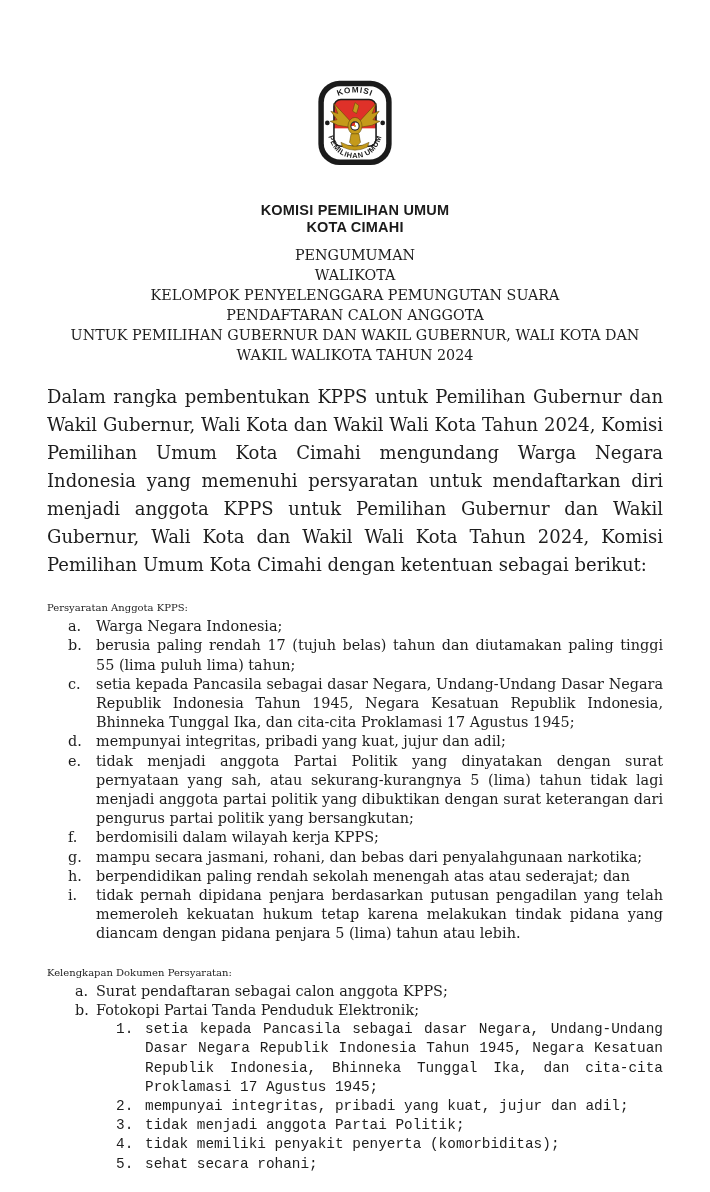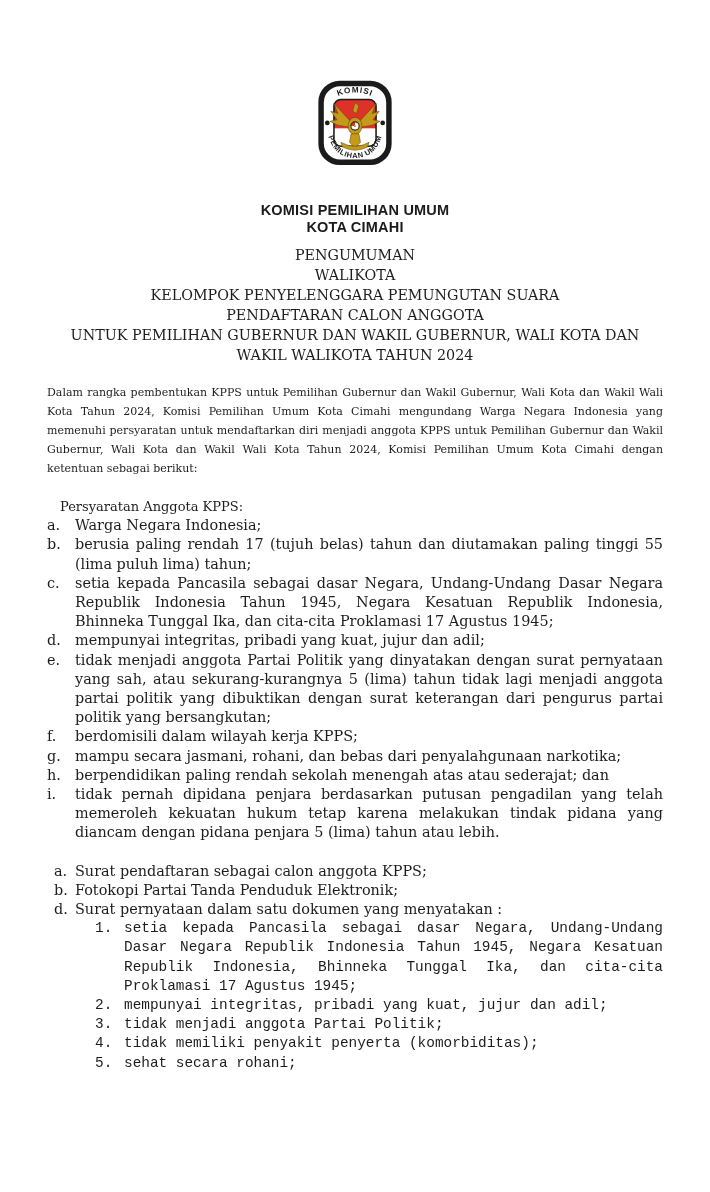--- a/index.html
+++ b/index.html
@@ -15,25 +15,25 @@
   .logo { display: block; margin: 0 auto; width: 78px; height: 92px; }
   .org { margin-top: 30px; font-family: "Liberation Sans", sans-serif;
          font-size: 14.5px; font-weight: 600; line-height: 17px; color: #1b1b1b;
          letter-spacing: 0.2px; }
 
   
   .title-block { margin-top: 9px; text-align: center;
                  font-size: 14.3px; line-height: 20px; color: #1d1d1d; }
 
   
-  .intro { margin: 18px 0 13px 0; font-size: 11px; line-height: 19px;
+  .intro { margin: 18px 0 13px 0; font-size: 18px; line-height: 28px;
            text-align: justify; }
   .sec { margin-top: 19px; }
-  .sec-heading { font-size: 13px; line-height: 19.2px; margin-left: 13px; }
-  .li { font-size: 14.4px; line-height: 19.2px; text-align: justify; }
+  .sec-heading { font-size: 10px; line-height: 19.2px; }
+  .li { font-size: 14.4px; line-height: 19.2px; text-align: justify; margin-left: 21px; }
   .li .marker { display: inline-block; text-indent: 0; }
   .list1 .li { padding-left: 28px; text-indent: -28px; }
   .list1 .marker { width: 28px; }
   .list2 .li { padding-left: 28px; text-indent: -21px; }
   .list2 .marker { width: 21px; }
   .list3 { margin-left: 48px; }
   .list3 .li { padding-left: 29px; text-indent: -29px; font-family: Liberation Mono, monospace; }
   .list3 .marker { width: 29px; }
 </style>
 </head>
@@ -113,24 +113,24 @@
       <div class="li"><span class="marker">d.</span><span>mempunyai integritas, pribadi yang kuat, jujur dan adil;</span></div>
       <div class="li"><span class="marker">e.</span><span>tidak menjadi anggota Partai Politik yang dinyatakan dengan surat pernyataan yang sah, atau sekurang-kurangnya 5 (lima) tahun tidak lagi menjadi anggota partai politik yang dibuktikan dengan surat keterangan dari pengurus partai politik yang bersangkutan;</span></div>
       <div class="li"><span class="marker">f.</span><span>berdomisili dalam wilayah kerja KPPS;</span></div>
       <div class="li"><span class="marker">g.</span><span>mampu secara jasmani, rohani, dan bebas dari penyalahgunaan narkotika;</span></div>
       <div class="li"><span class="marker">h.</span><span>berpendidikan paling rendah sekolah menengah atas atau sederajat; dan</span></div>
       <div class="li"><span class="marker">i.</span><span>tidak pernah dipidana penjara berdasarkan putusan pengadilan yang telah memeroleh kekuatan hukum tetap karena melakukan tindak pidana yang diancam dengan pidana penjara 5 (lima) tahun atau lebih.</span></div>
     </div>
   </div>
 
   <div class="sec">
+    <div class="sec-heading">Kelengkapan Dokumen Persyaratan:</div>
     <div class="list2">
       <div class="li"><span class="marker">a.</span><span>Surat pendaftaran sebagai calon anggota KPPS;</span></div>
       <div class="li"><span class="marker">b.</span><span>Fotokopi Partai Tanda Penduduk Elektronik;</span></div>
-      <div class="li"><span class="marker">d.</span><span>Surat pernyataan dalam satu dokumen yang menyatakan :</span></div>
     </div>
     <div class="list3">
       <div class="li"><span class="marker">1.</span><span>setia kepada Pancasila sebagai dasar Negara, Undang-Undang Dasar Negara Republik Indonesia Tahun 1945, Negara Kesatuan Republik Indonesia, Bhinneka Tunggal Ika, dan cita-cita Proklamasi 17 Agustus 1945;</span></div>
       <div class="li"><span class="marker">2.</span><span>mempunyai integritas, pribadi yang kuat, jujur dan adil;</span></div>
       <div class="li"><span class="marker">3.</span><span>tidak menjadi anggota Partai Politik;</span></div>
       <div class="li"><span class="marker">4.</span><span>tidak memiliki penyakit penyerta (komorbiditas);</span></div>
       <div class="li"><span class="marker">5.</span><span>sehat secara rohani;</span></div>
     </div>
   </div>
 

